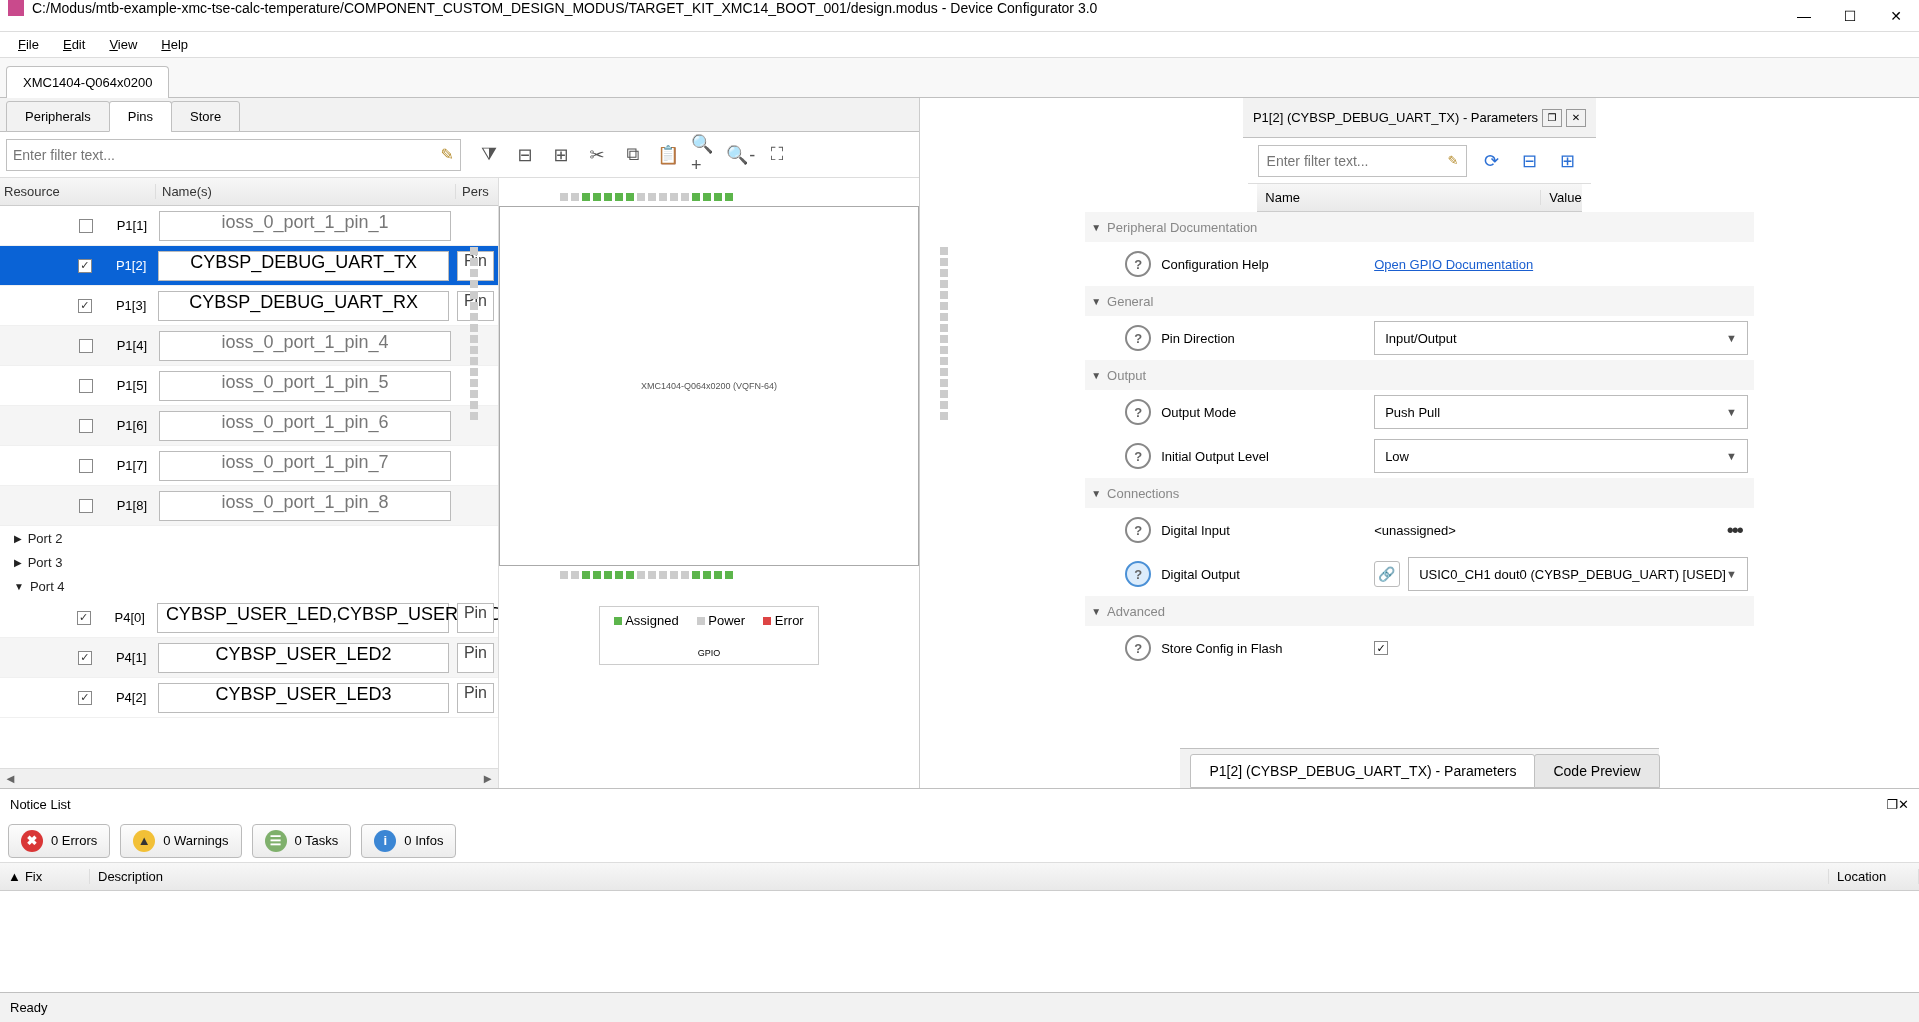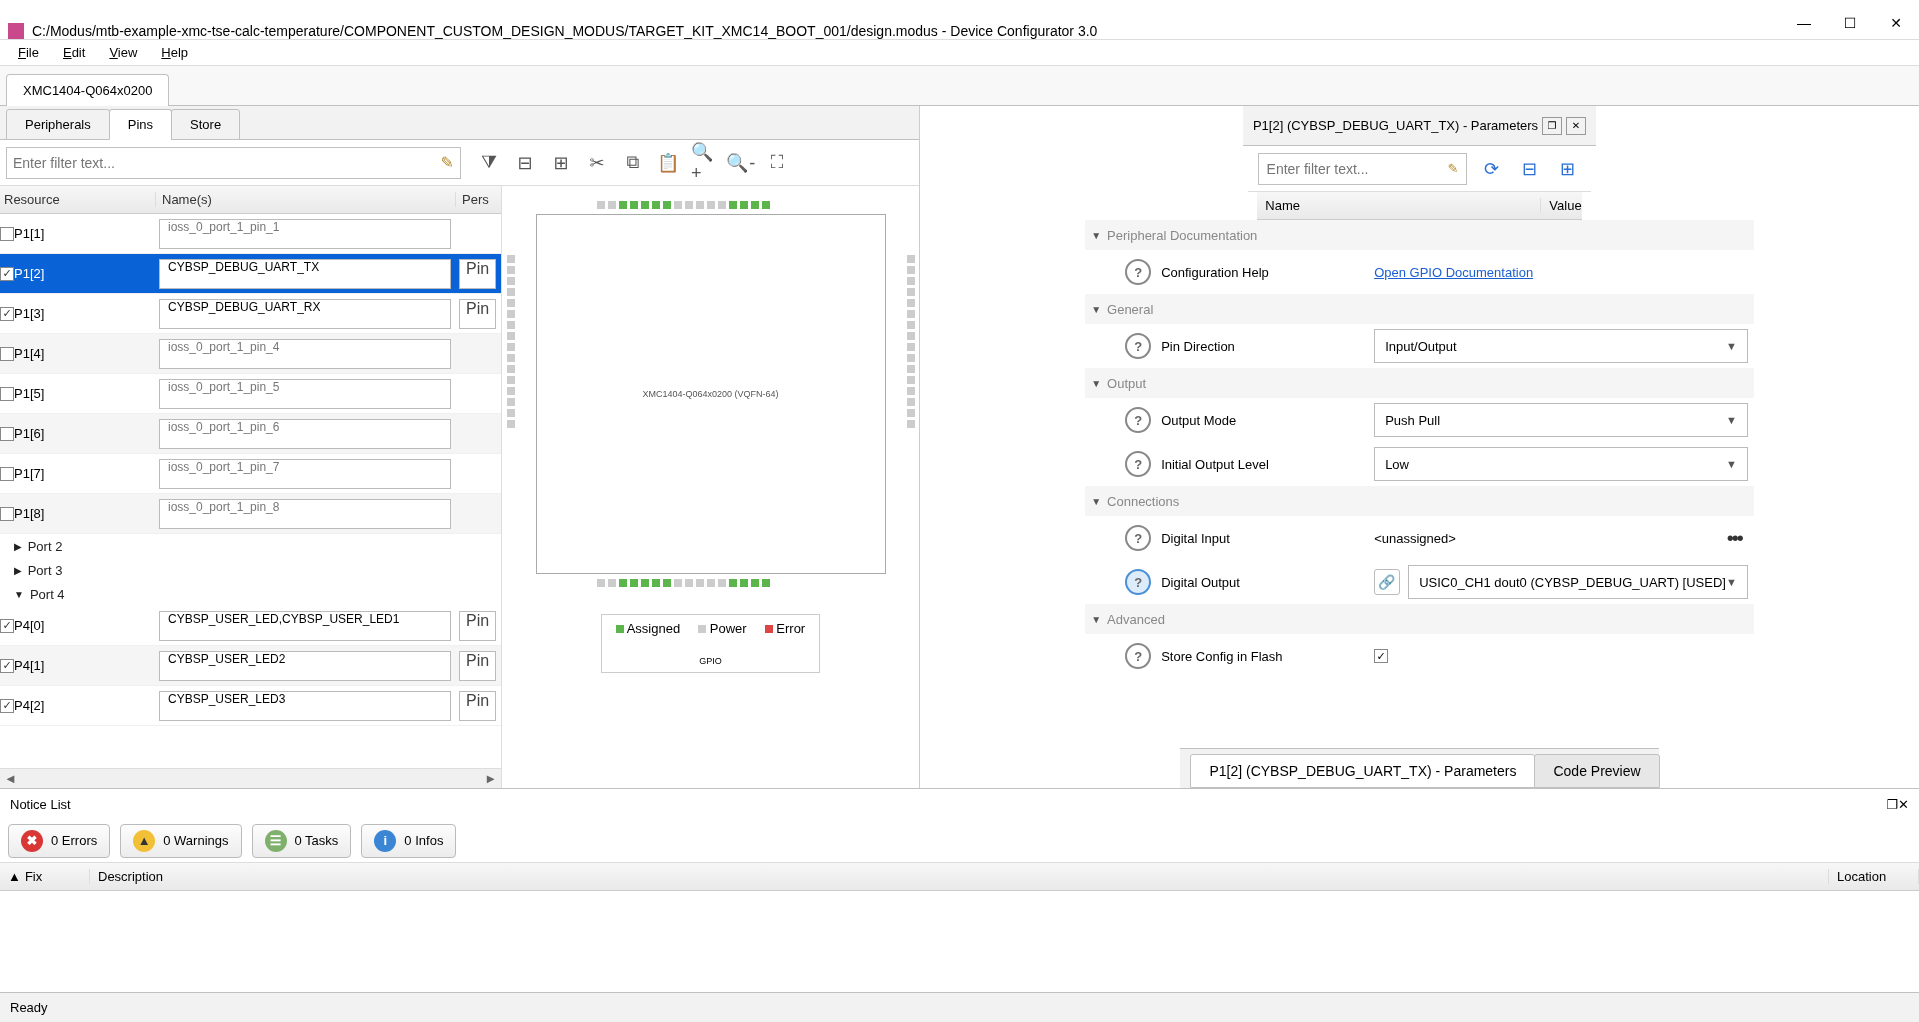--- a/index.html
+++ b/index.html
@@ -1,19 +1,19 @@
 <!DOCTYPE html>
 <html><head>
 <meta charset="utf-8">
 <style>
 * { box-sizing: border-box; margin: 0; padding: 0; font-family: "Segoe UI", Tahoma, sans-serif; font-size: 13px; }
 body { background: #fff; color: #000; width: 1919px; height: 1022px; display: flex; flex-direction: column; overflow: hidden; }
 
 
-.titlebar { height: 40px; display: flex; align-items: flex-end; border-bottom: 1px solid #ddd; background: #fff; }
+.titlebar { height: 32px; display: flex; align-items: flex-start; border-bottom: 1px solid #ddd; background: #fff; }
 .titlebar .app-icon { width: 16px; height: 16px; margin: 0 8px; background: #c94a8c; }
 .titlebar .title { flex: 1; font-size: 14px; }
 .titlebar .win-btn { width: 46px; height: 32px; display: flex; align-items: center; justify-content: center; font-size: 14px; }
 
 
 .menubar { height: 26px; display: flex; align-items: center; padding: 0 8px; gap: 4px; border-bottom: 1px solid #ddd; }
 .menubar .menu-item { padding: 2px 10px; }
 .menubar .menu-item u { text-decoration: underline; }
 
 
@@ -46,35 +46,35 @@
 
 .res-hdr { display:flex; background:linear-gradient(#f7f7f7,#e9e9e9); border-bottom:1px solid #ccc; height:28px; align-items:center; font-size:13px; color:#333;}
 .res-hdr .c1{ width:155px; padding-left:4px;}
 .res-hdr .c2{ width:300px; padding-left:6px; border-left:1px solid #ddd;}
 .res-hdr .c3{ flex:1; padding-left:6px; border-left:1px solid #ddd;}
 
 .res-body { overflow-y:auto; flex:1;}
 .res-row { display:flex; height:40px; align-items:center; border-bottom:1px solid #f0f0f0;}
 .res-row.alt { background:#f5f5f5;}
 .res-row.sel { background:#0a63d6; color:#fff;}
-.res-cell1 { width:155px; display:flex; align-items:center; gap:0; padding-right:8px;}
+.res-cell1 { width:155px; display:flex; align-items:center; justify-content:flex-end; gap:24px; padding-right:8px;}
 .res-cell1 .chk { width:14px; height:14px; border:1px solid #888; background:#fff; display:flex; align-items:center; justify-content:center; font-size:11px; color:#333;}
 .res-cell2 { width:300px; padding:0 4px;}
-.res-cell2 .ninp { width:100%; height:30px; border:1px solid #bbb; padding:0 8px; font-size:12px; background:#fff; color:#000;}
+.res-cell2 .ninp { width:100%; height:30px; border:1px solid #bbb; padding:0 8px; font-size:18px; background:#fff; color:#000;text-align:center;}
 .res-cell2 .ninp.placeholder { color:#777;}
 .res-cell3 { flex:1; padding:0 4px;}
 .res-cell3 .pbtn { height:30px; border:1px solid #bbb; background:#fff; padding:0 6px; display:inline-block; font-size:16px; color:#444;}
 .res-group { display:flex; align-items:center; height:24px; padding-left:14px; gap:6px; color:#222;}
 .res-group .tri { font-size:10px;}
 
 
 .hscroll { height:20px; border-top:1px solid #ddd; display:flex; align-items:center; justify-content:space-between; padding:0 4px; background:#f0f0f0; font-size:11px; color:#666;}
 
 
-.pkg { width:350px; height:360px; border:1px solid #aaa; background:#fff; position:relative; margin-top:8px;}
+.pkg { width:420px; height:360px; border:1px solid #aaa; background:#fff; position:relative; margin-top:8px;}
 .pkg-label { position:absolute; left:50%; top:50%; transform:translate(-50%,-50%); font-size:9px; color:#555;}
 .pin-strip { position:absolute; display:flex; gap:3px;}
 .pin-strip.top { top:-14px; left:60px;}
 .pin-strip.bot { bottom:-14px; left:60px;}
 .pin-strip.left { flex-direction:column; left:-30px; top:40px;}
 .pin-strip.right { flex-direction:column; right:-30px; top:40px;}
 .pinbox { width:8px; height:8px; background:#ccc;}
 .pinbox.g { background:#5cb54b;}
 .legend { margin-top:40px; border:1px solid #ccc; padding:6px 14px; font-size:9px; display:flex; gap:20px; align-items:center; flex-direction:column;}
 .legend-row { display:flex; gap:18px; align-items:center;}

